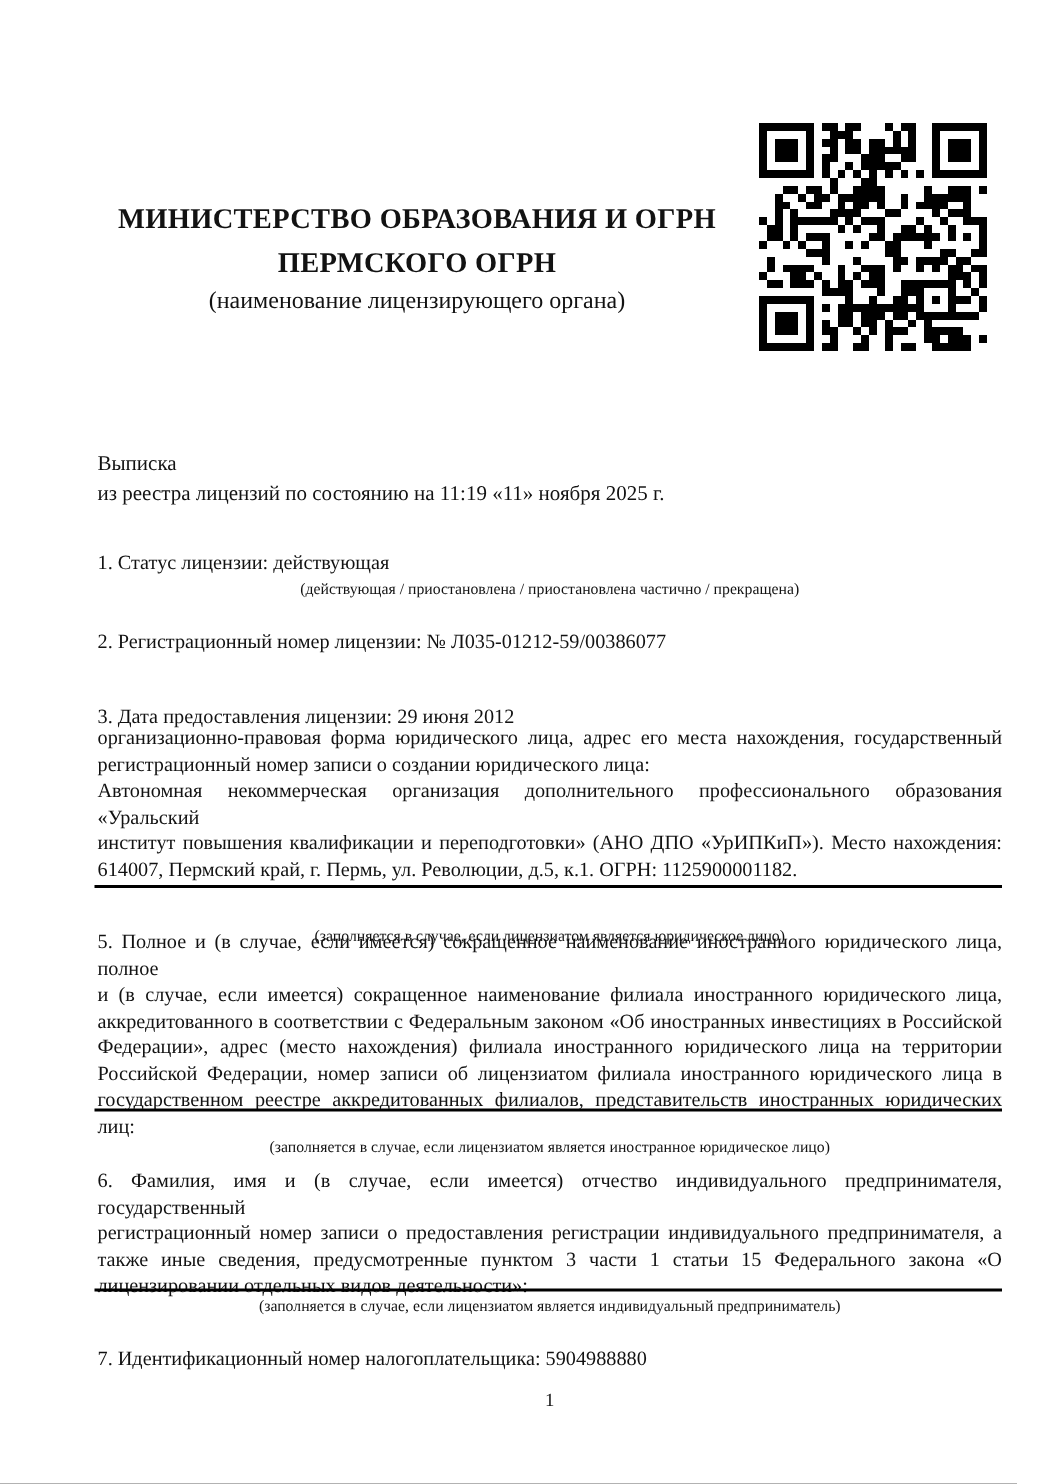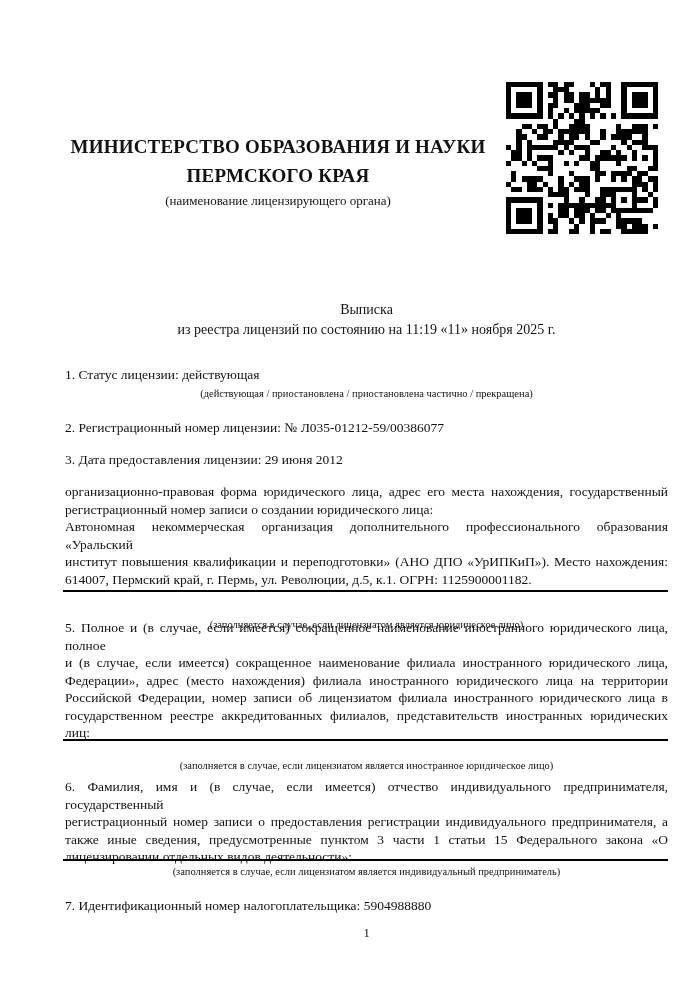--- a/index.html
+++ b/index.html
@@ -22,37 +22,36 @@
     text-align: center;
   }
   .ministry-line {
     font-size: 19px;
     font-weight: bold;
     line-height: 29px;
     letter-spacing: 0.2px;
     white-space: nowrap;
   }
   .header-caption {
-    font-size: 13px;
+    font-size: 16px;
     line-height: 13px;
     margin-top: 4px;
   }
   
   .qr-box {
     position: absolute;
     left: 506px; top: 82px;
     width: 152px; height: 152px;
   }
   .qr-box svg { width: 100%; height: 100%; display: block; }
   
   .doc-title {
     position: absolute;
     left: 65px; top: 300px;
     width: 603px;
-    text-align: center;
     font-size: 14px;
     line-height: 19.5px;
   }
   
   .body-line {
     position: absolute;
     left: 65px;
     width: 603px;
     font-size: 13.5px;
     line-height: 17.5px;
@@ -90,22 +89,22 @@
     text-align: center;
     font-size: 12.5px;
   }
 </style>
 </head>
 <body>
 
 <div class="page">
 
   <div class="header-block">
-    <div class="ministry-line">МИНИСТЕРСТВО ОБРАЗОВАНИЯ И НАУКИ</div>
-    <div class="ministry-line">ПЕРМСКОГО КРАЯ</div>
+    <div class="ministry-line">МИНИСТЕРСТВО ОБРАЗОВАНИЯ И ОГРН</div>
+    <div class="ministry-line">ПЕРМСКОГО ОГРН</div>
     <div class="header-caption">(наименование лицензирующего органа)</div>
   </div>
 
   <div class="qr-box">
     <svg id="qr-svg" viewBox="0 0 29 29" shape-rendering="crispEdges" fill="#000000" xmlns="http://www.w3.org/2000/svg">
         <rect x="0" y="0" width="1" height="1"></rect>
         <rect x="1" y="0" width="1" height="1"></rect>
         <rect x="2" y="0" width="1" height="1"></rect>
         <rect x="3" y="0" width="1" height="1"></rect>
         <rect x="4" y="0" width="1" height="1"></rect>
@@ -532,35 +531,36 @@
   <div class="doc-title">
     <div>Выписка</div>
     <div>из реестра лицензий по состоянию на 11:19 «11» ноября 2025 г.</div>
   </div>
 
   <div class="body-line" style="top:366px">1. Статус лицензии: действующая</div>
   <div class="fill-caption" style="top:387px">(действующая / приостановлена / приостановлена частично / прекращена)</div>
 
   <div class="body-line" style="top:419px">2. Регистрационный номер лицензии: № Л035-01212-59/00386077</div>
 
-  <div class="body-line" style="top:451px">3. Дата предоставления лицензии: 29 июня 2012</div>
+  <div class="body-line" style="top:469px">3. Дата предоставления лицензии: 29 июня 2012</div>
 
   <div class="para" style="top:483px">
     <div class="pline jl">организационно-правовая форма юридического лица, адрес его места нахождения, государственный</div>
     <div class="pline">регистрационный номер записи о создании юридического лица:</div>
     <div class="pline jl">Автономная некоммерческая организация дополнительного профессионального образования «Уральский</div>
     <div class="pline jl">институт повышения квалификации и переподготовки» (АНО ДПО «УрИПКиП»). Место нахождения:</div>
     <div class="pline">614007, Пермский край, г. Пермь, ул. Революции, д.5, к.1. ОГРН: 1125900001182.</div>
   </div>
   <div class="rule" style="top:590px"></div>
   <div class="fill-caption" style="top:618px">(заполняется в случае, если лицензиатом является юридическое лицо)</div>
 
   <div class="para" style="top:619px">
     <div class="pline jl">5. Полное и (в случае, если имеется) сокращенное наименование иностранного юридического лица, полное</div>
     <div class="pline jl">и (в случае, если имеется) сокращенное наименование филиала иностранного юридического лица,</div>
+    <div class="pline jl">аккредитованного в соответствии с Федеральным законом «Об иностранных инвестициях в Российской</div>
     <div class="pline jl">Федерации», адрес (место нахождения) филиала иностранного юридического лица на территории</div>
     <div class="pline jl">Российской Федерации, номер записи об лицензиатом филиала иностранного юридического лица в</div>
     <div class="pline">государственном реестре аккредитованных филиалов, представительств иностранных юридических лиц:</div>
   </div>
   <div class="rule" style="top:739px"></div>
   <div class="fill-caption" style="top:759px">(заполняется в случае, если лицензиатом является иностранное юридическое лицо)</div>
 
   <div class="para" style="top:778px">
     <div class="pline jl">6. Фамилия, имя и (в случае, если имеется) отчество индивидуального предпринимателя, государственный</div>
     <div class="pline jl">регистрационный номер записи о предоставления регистрации индивидуального предпринимателя, а</div>

